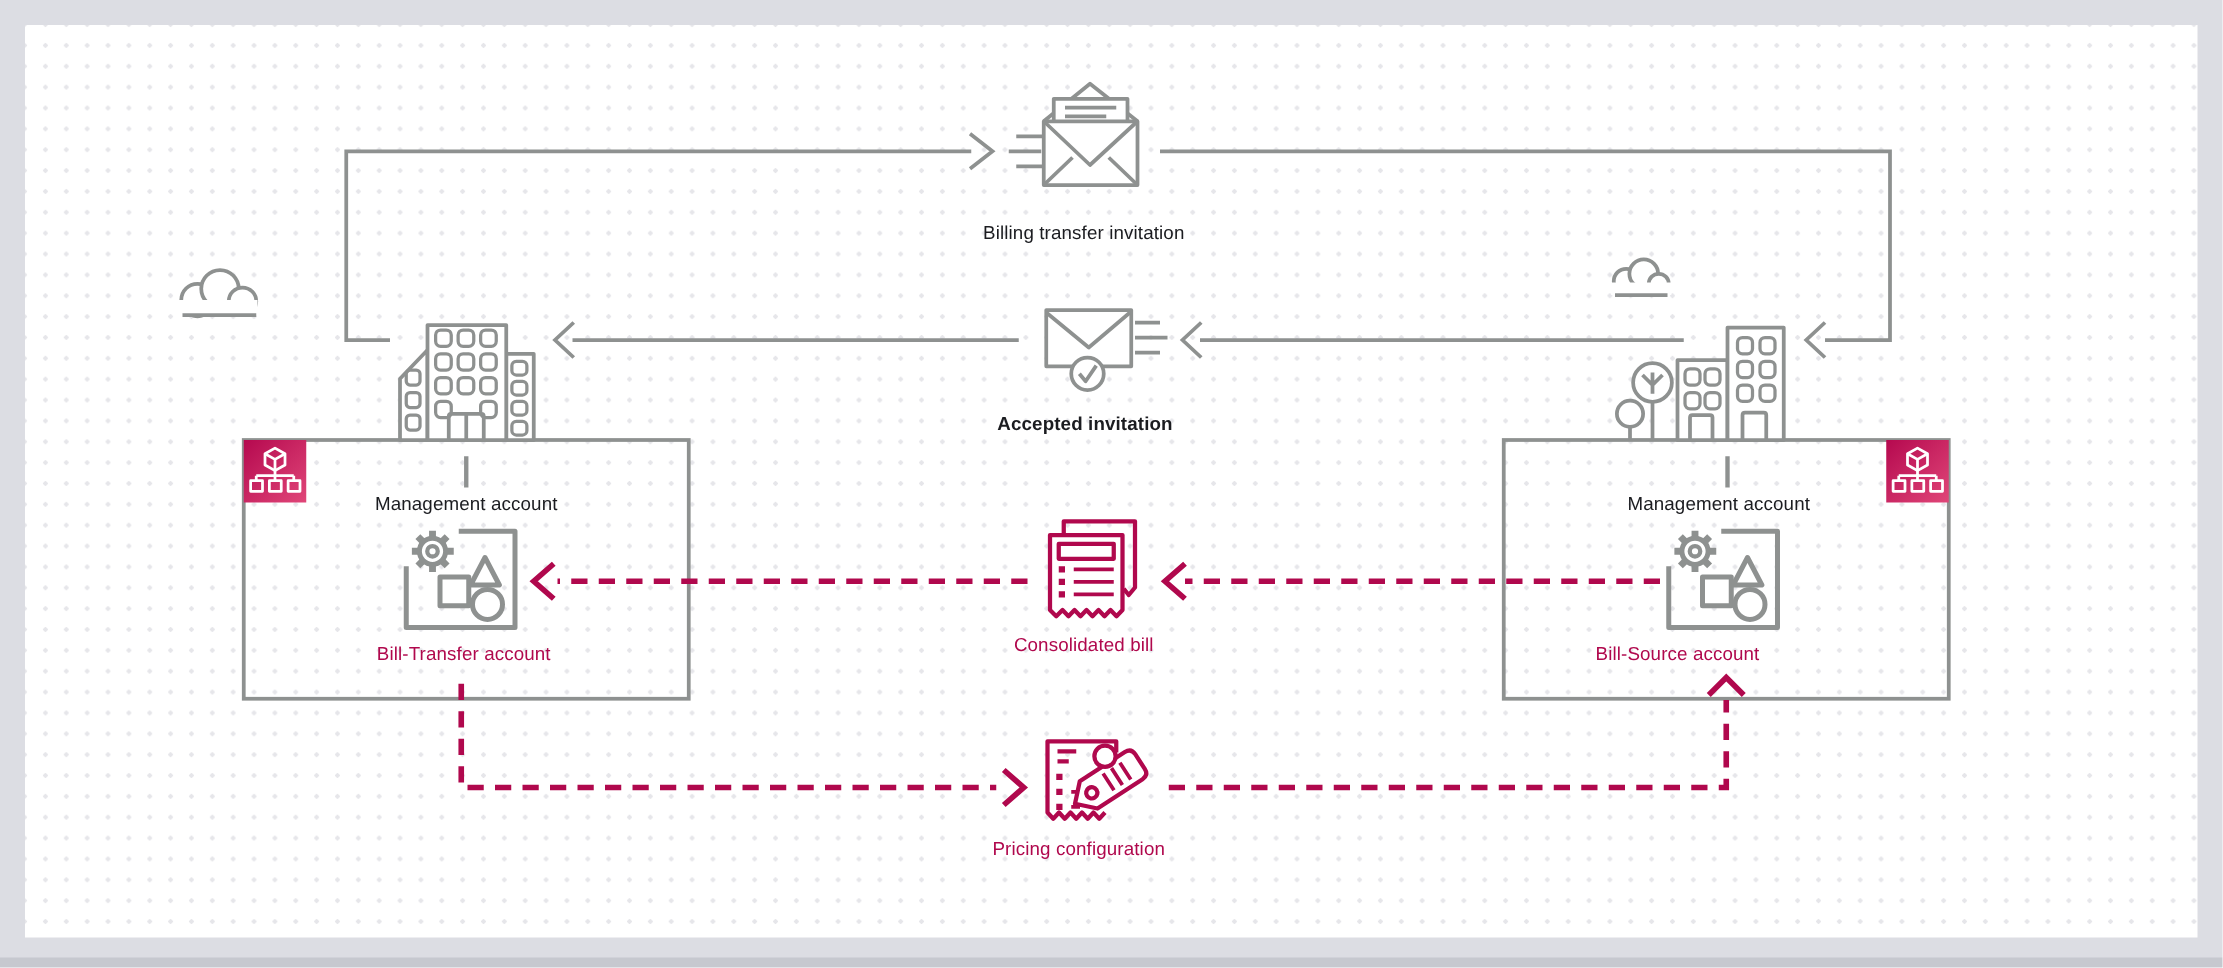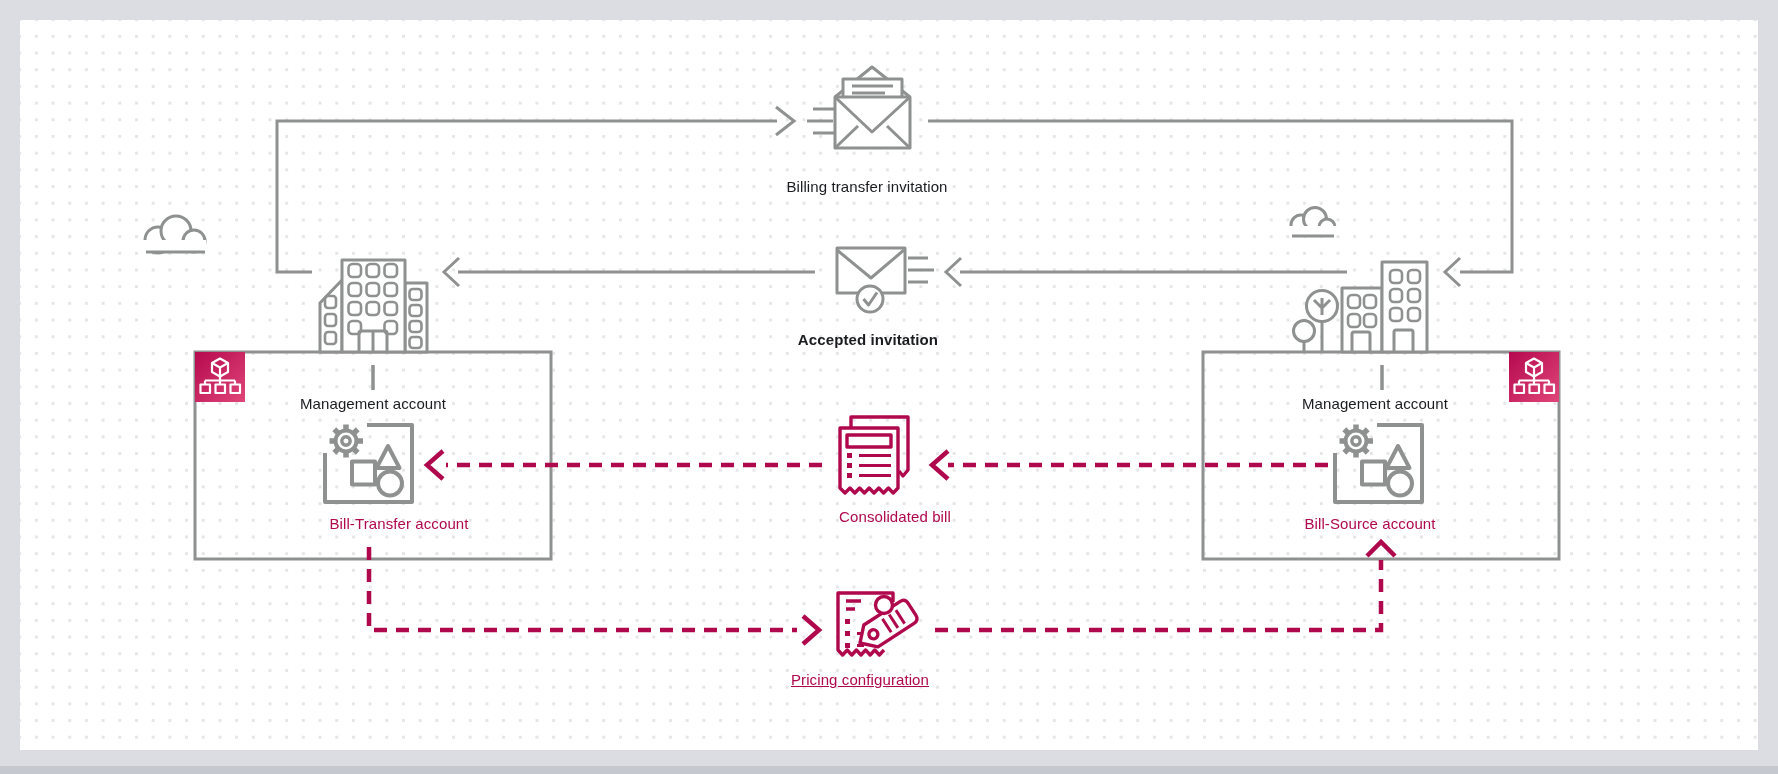--- a/index.html
+++ b/index.html
@@ -17,21 +17,21 @@
   }
   .bottom-edge{
     position:absolute;left:0;bottom:0;width:1778px;height:8px;
     background:#c6c8cf;
   }
   svg.layer{position:absolute;left:0;top:0;}
   .lbl{
     position:absolute;font-size:15px;line-height:17px;color:#1b1c20;
     white-space:nowrap;transform:translateX(-50%);letter-spacing:0.1px;
   }
-  .lbl.pink{color:#b0084d;margin-left:28px;}
+  .lbl.pink{color:#b0084d;}
 </style>
 </head>
 <body>
 
 <div class="canvas"></div>
 
 <svg class="layer" width="1778" height="774" viewBox="0 0 1778 774">
   <defs>
     <linearGradient id="pinkGrad" x1="0" y1="0" x2="1" y2="1">
       <stop offset="0" stop-color="#b5094f"></stop>
@@ -224,15 +224,15 @@
 <div class="lbl" style="left:373px;top:395px;">Management account</div>
 
 <div class="lbl pink" style="left:371px;top:515px;">Bill-Transfer account</div>
 
 <div class="lbl" style="left:1375px;top:395px;">Management account</div>
 
 <div class="lbl pink" style="left:1342px;top:515px;">Bill-Source account</div>
 
 <div class="lbl pink" style="left:867px;top:508px;text-align:center;">Consolidated bill</div>
 
-<div class="lbl pink" style="left:832px;top:671px;text-decoration:underline;">Pricing configuration</div>
+<div class="lbl pink" style="left:863px;top:671px;">Pricing configuration</div>
 
 <div class="bottom-edge"></div>
 
 </body></html>

